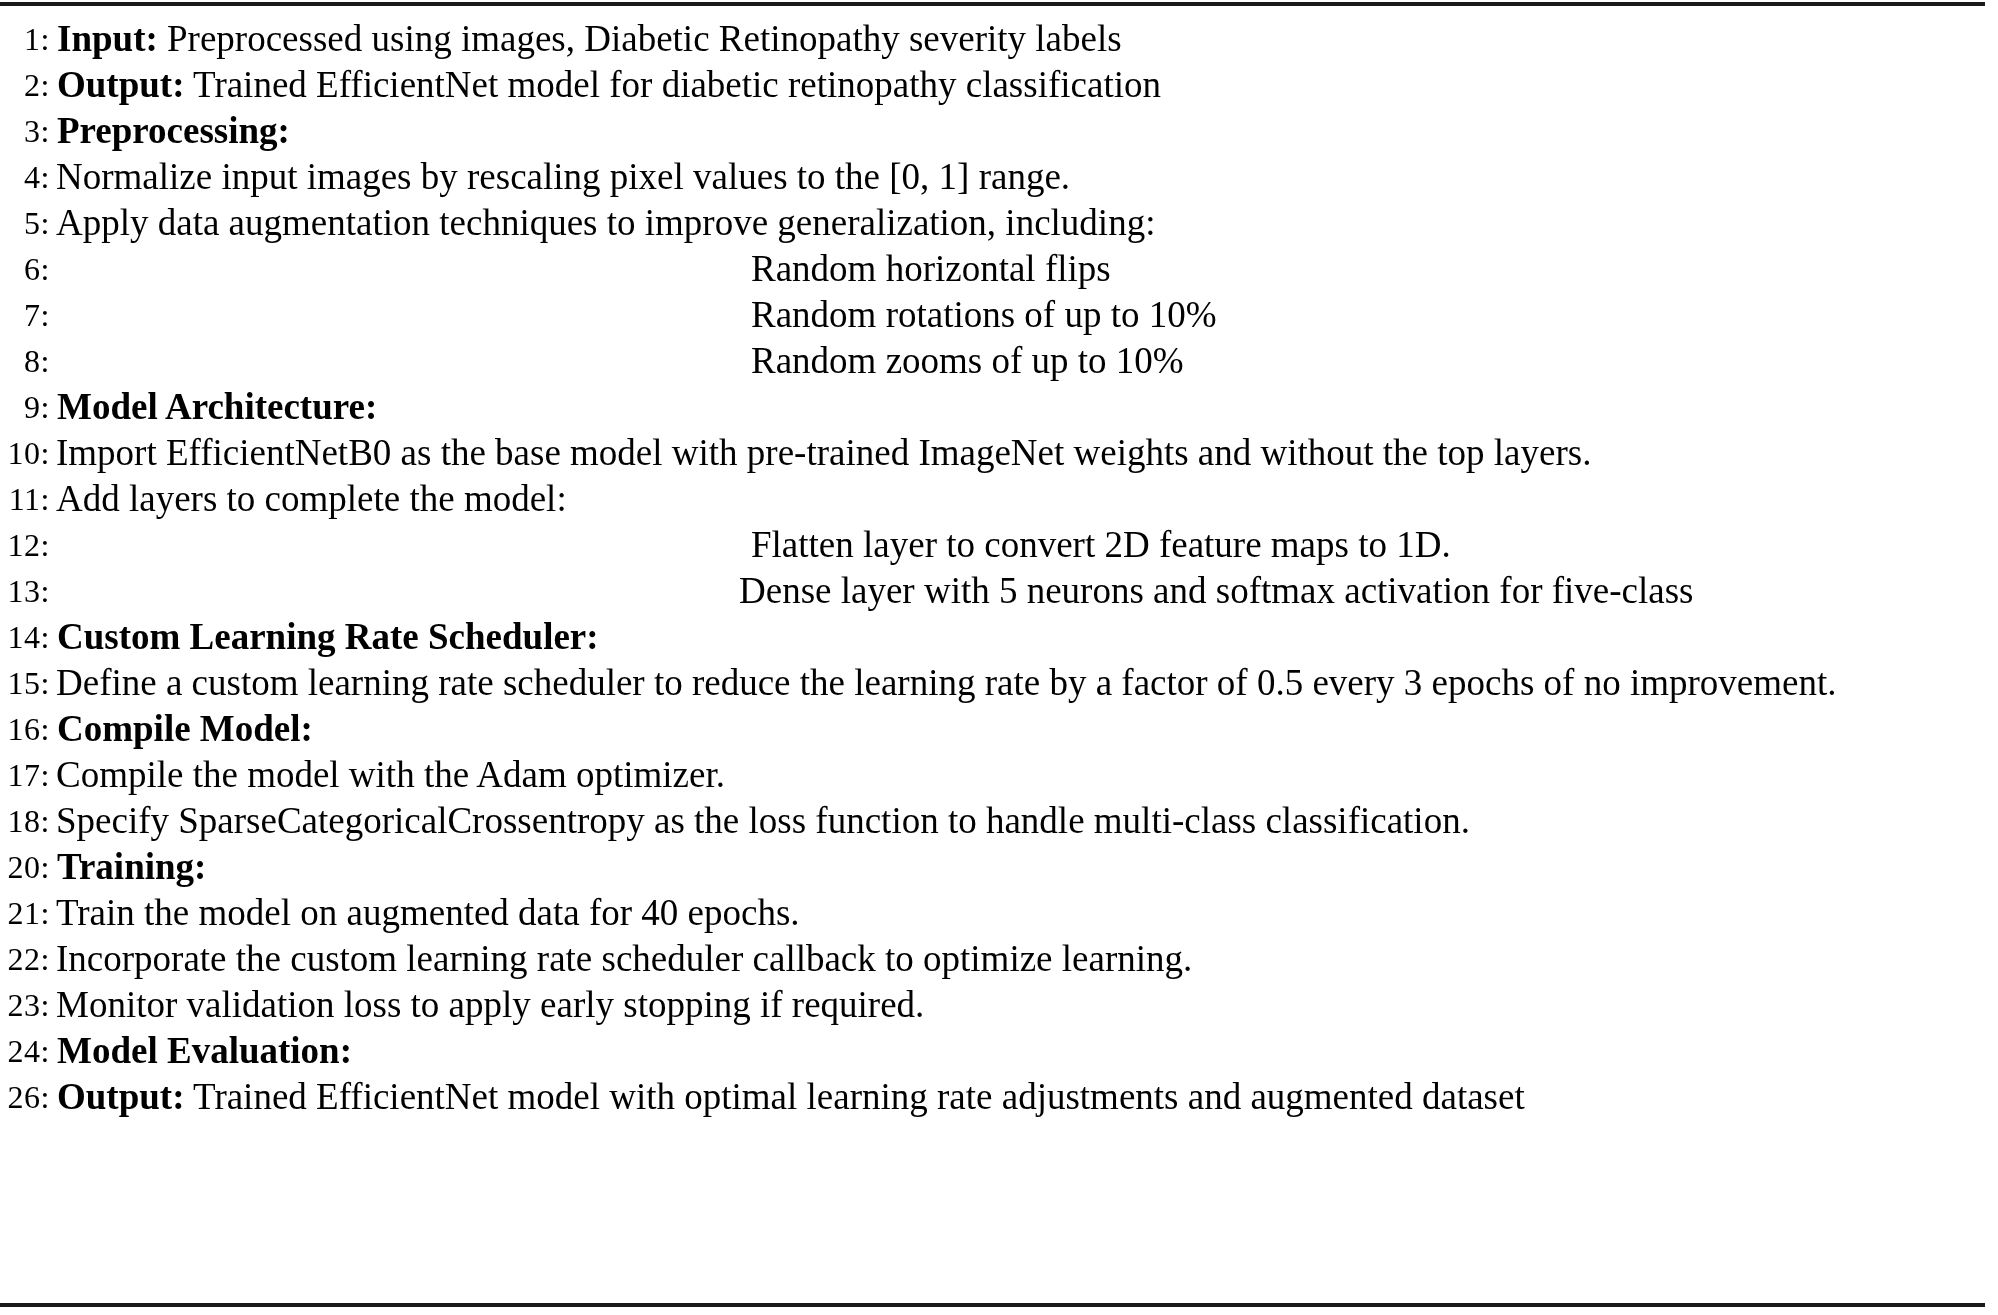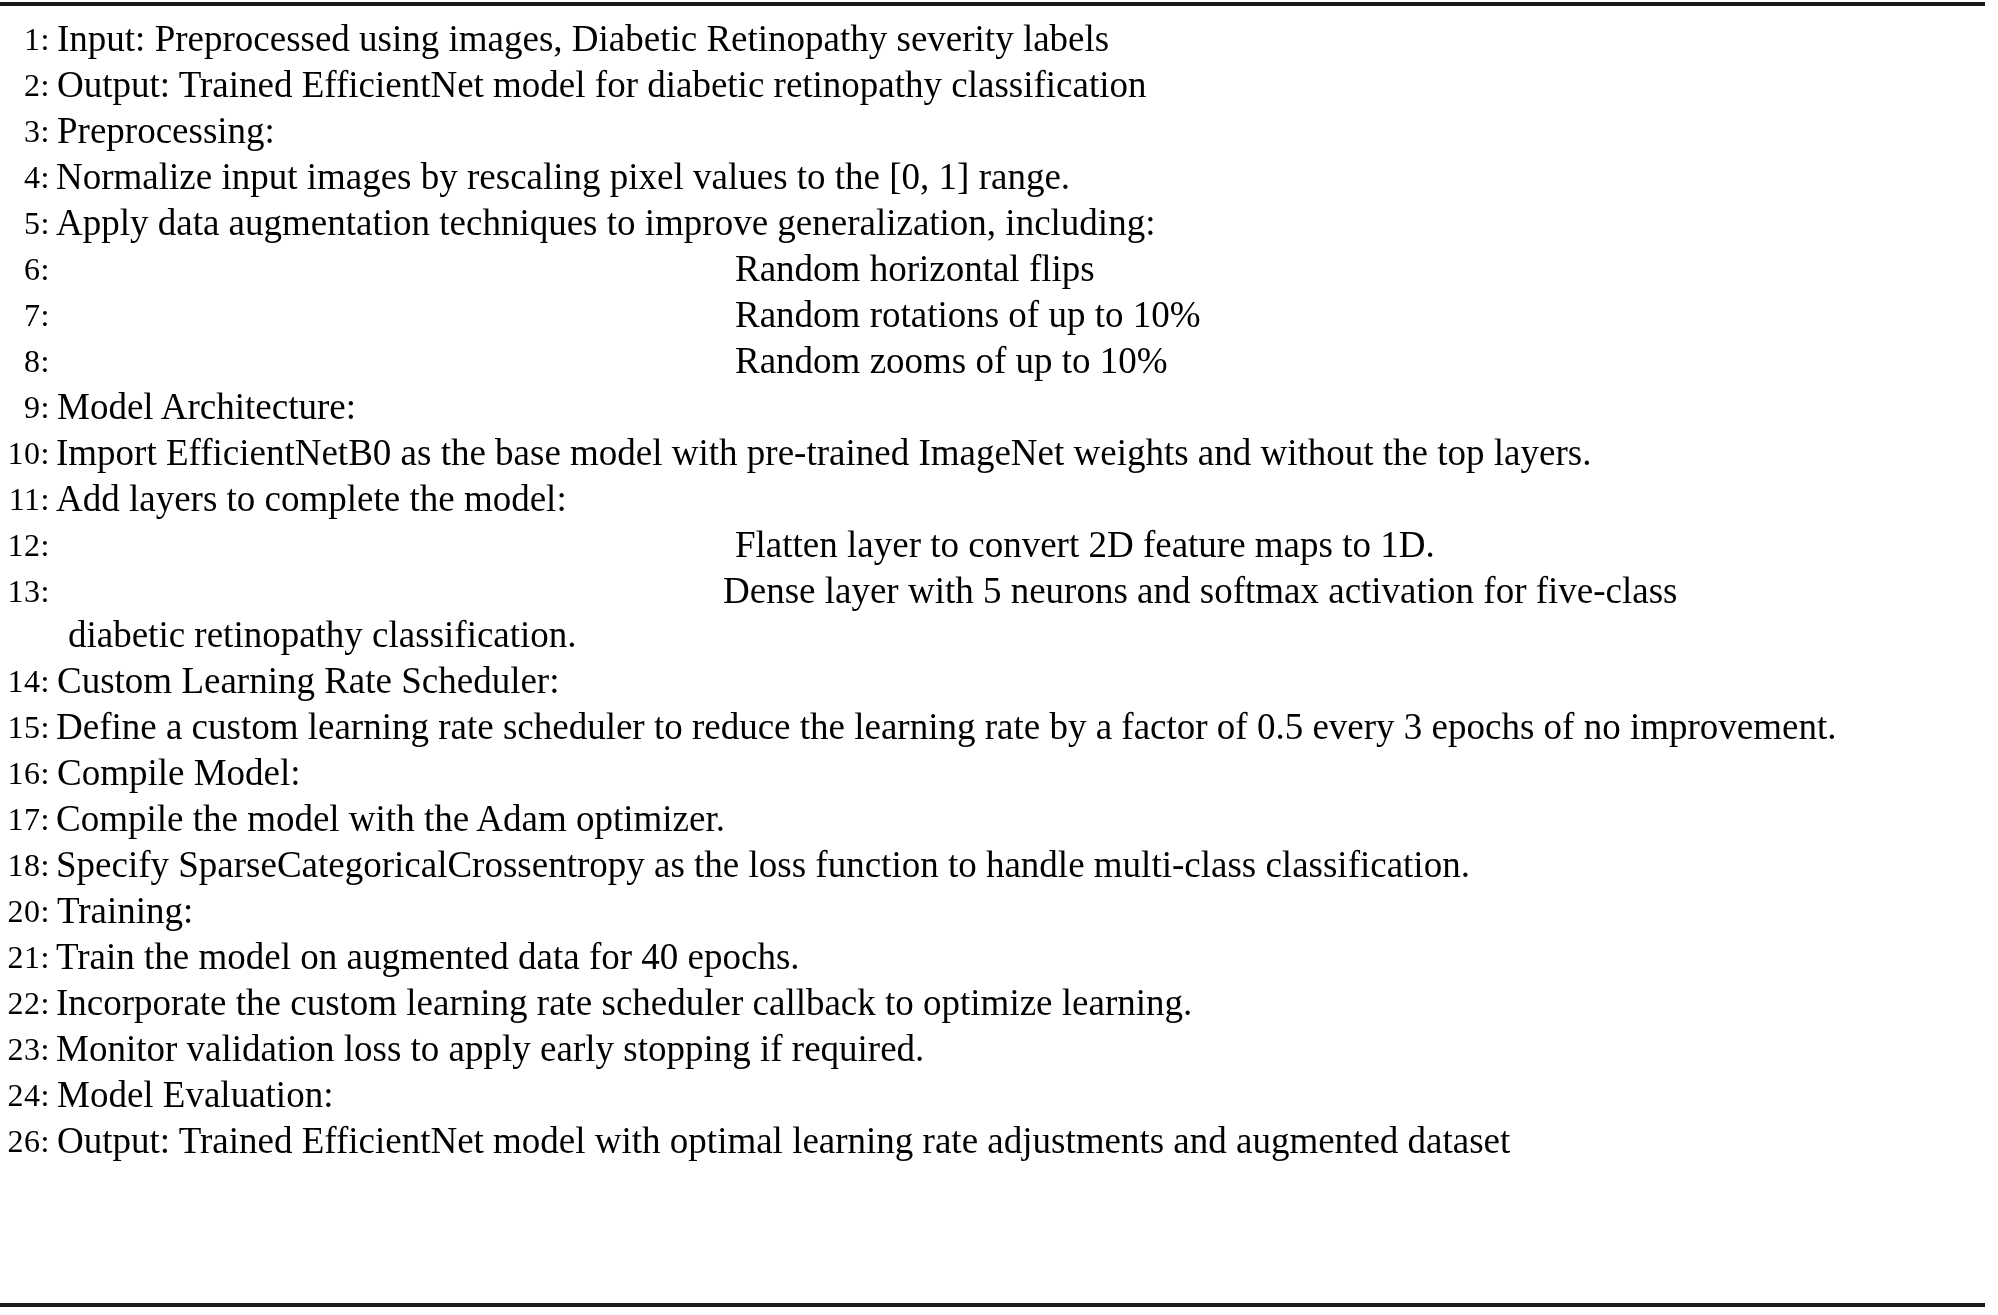--- a/index.html
+++ b/index.html
@@ -67,35 +67,35 @@
     margin-left: 0;
     padding-left: 57px;
     font-size: 37px;
     line-height: 46px;
     white-space: normal;
   }
 
   
   .ind-0 .line-body { padding-left: 57px; }
   .ind-1 .line-body { padding-left: 56px; }
-  .ind-2 .line-body { padding-left: 735px; }
+  .ind-2 .line-body { padding-left: 735px; margin-left: 16px; }
 
   
   .wrap-13 .line-body {
     padding-left: 723px;
     text-indent: 0;
   }
   .wrap-13 .line-body .wrapcont {
     display: block;
     margin-left: -655px;
     margin-top: -2px;
   }
 
   .kw {
-    font-weight: normal;
+    font-weight: bold;
   }
 </style>
 </head>
 <body>
 
 <div id="algorithm-block">
 
   <div class="rule rule-top"></div>
 
   <div class="lines" id="lines-container">
@@ -142,21 +142,21 @@
       <div class="line ind-1">
         <span class="line-num">11:</span>
         <span class="line-body"><span>Add layers to complete the model:</span></span>
       </div>
       <div class="line ind-2">
         <span class="line-num">12:</span>
         <span class="line-body"><span>Flatten layer to convert 2D feature maps to 1D.</span></span>
       </div>
       <div class="line ind-2 wrap-13">
         <span class="line-num">13:</span>
-        <span class="line-body"><span>Dense layer with 5 neurons and softmax activation for five-class</span><span class="wrapcont">diabetic retinopathy classification.</span></span>
+        <span class="line-body"><span>Dense layer with 5 neurons and softmax activation for five-class</span></span>
       </div>
       <div class="line ind-0">
         <span class="line-num">14:</span>
         <span class="line-body"><span class="kw">Custom Learning Rate Scheduler:</span></span>
       </div>
       <div class="line ind-1">
         <span class="line-num">15:</span>
         <span class="line-body"><span>Define a custom learning rate scheduler to reduce the learning rate by a factor of 0.5 every 3 epochs of no improvement.</span></span>
       </div>
       <div class="line ind-0">

